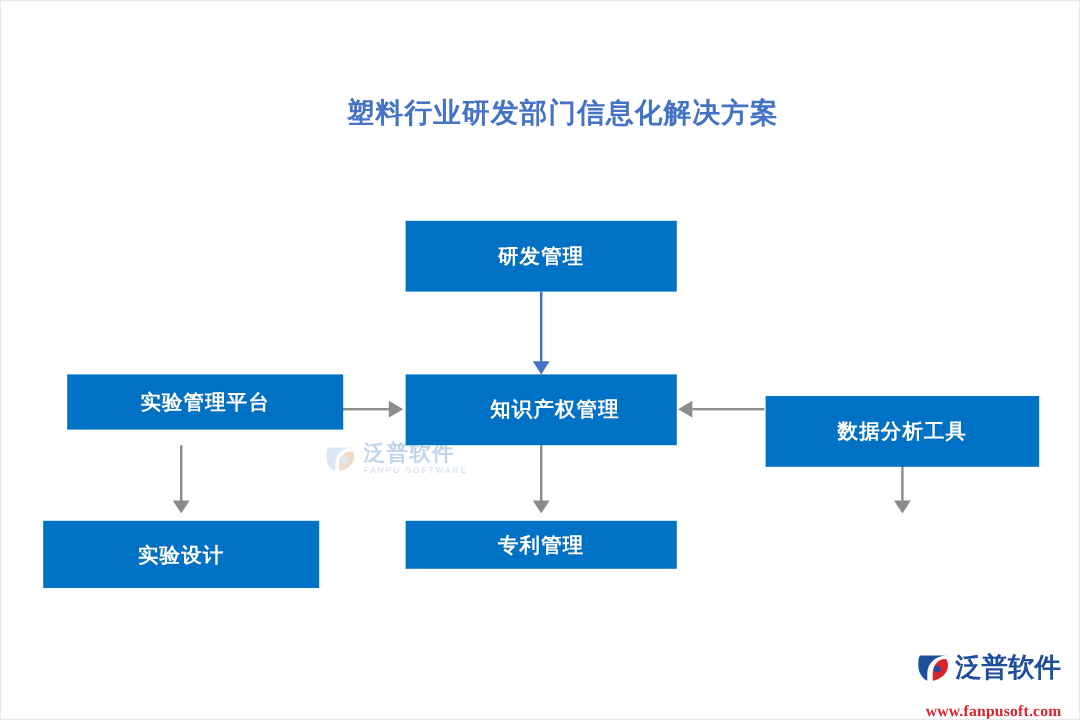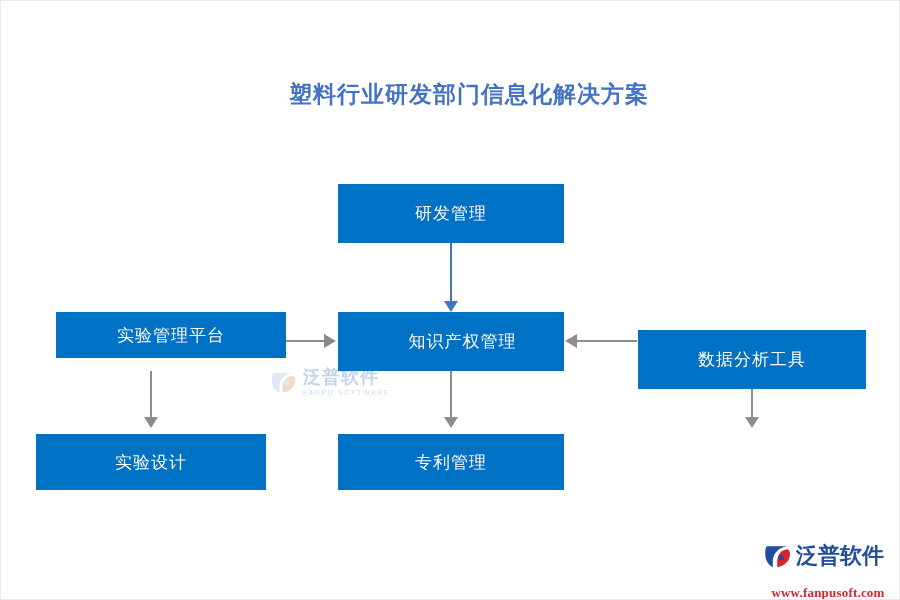--- a/index.html
+++ b/index.html
@@ -33,35 +33,35 @@
     letter-spacing: 1px;
     white-space: nowrap;
   }
 
   
   .node {
     position: absolute;
     background: #0072c6;
     color: #ffffff;
     font-size: 17px;
-    font-weight: normal;
+    font-weight: bold;
     display: flex;
     align-items: center;
     justify-content: center;
     letter-spacing: 1px;
     box-sizing: border-box;
     text-shadow: 0 0 1px rgba(0,0,0,0.18);
   }
 
   .n-rd        { left: 337px; top: 183px; width: 226px; height: 59px; }
   .n-lab       { left:  35px; top: 311px; width: 230px; height: 46px; margin-left: 20px; }
   .n-ip        { left: 337px; top: 311px; width: 226px; height: 59px; padding-left: 23px; }
   .n-data      { left: 637px; top: 329px; width: 228px; height: 59px; }
   .n-labdesign { left:  35px; top: 433px; width: 230px; height: 56px; }
-  .n-patent    { left: 337px; top: 433px; width: 226px; height: 56px; }
+  .n-patent    { left: 337px; top: 433px; width: 226px; height: 40px; }
   .n-sim       { left: 637px; top: 433px; width: 228px; height: 56px; }
 
   
   .conn { position: absolute; }
 
   
   .v-blue-line {
     left: 449px;
     top: 242px;
     width: 2px;

